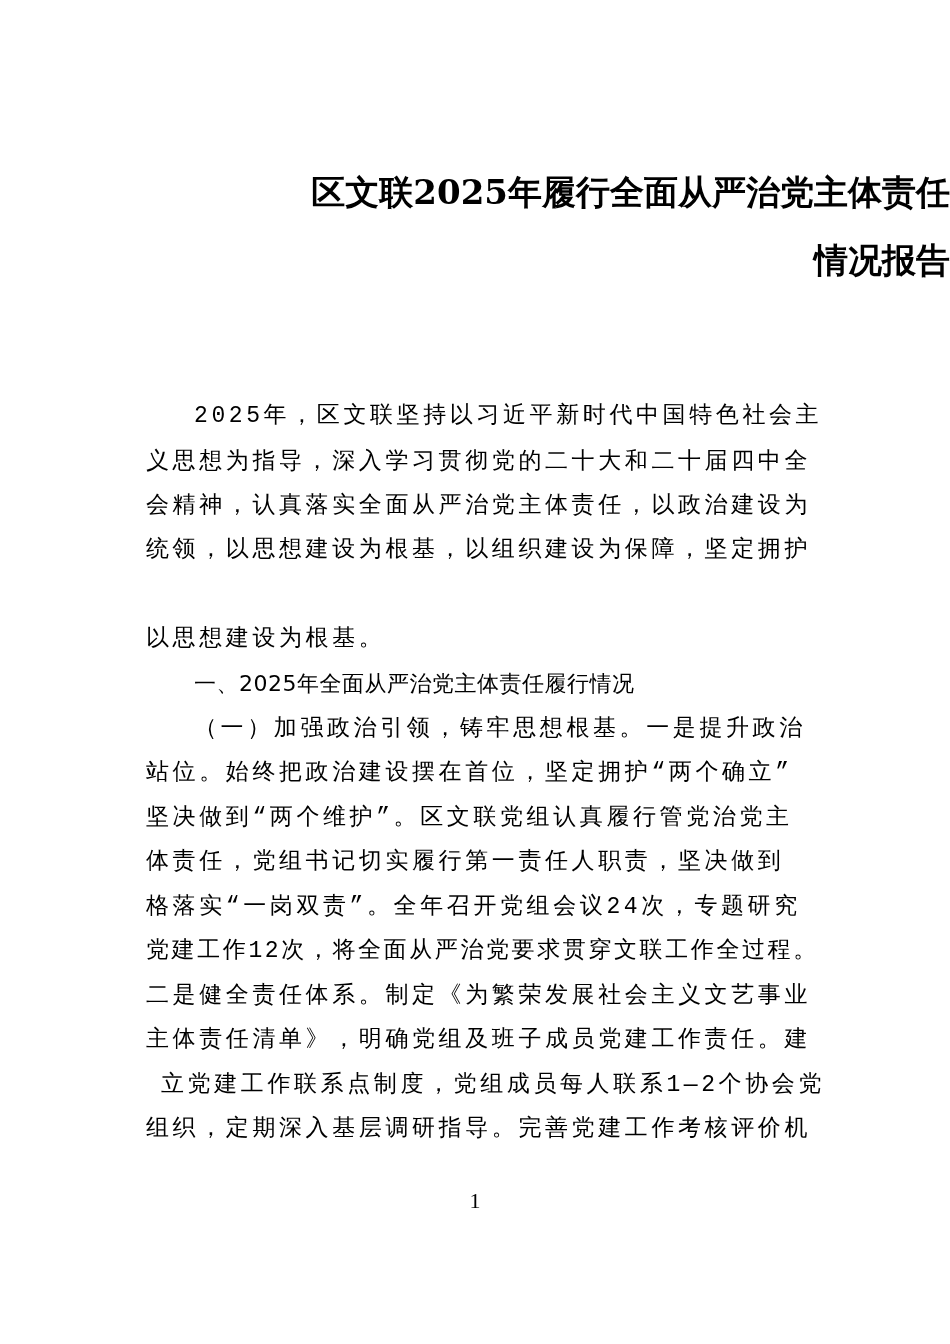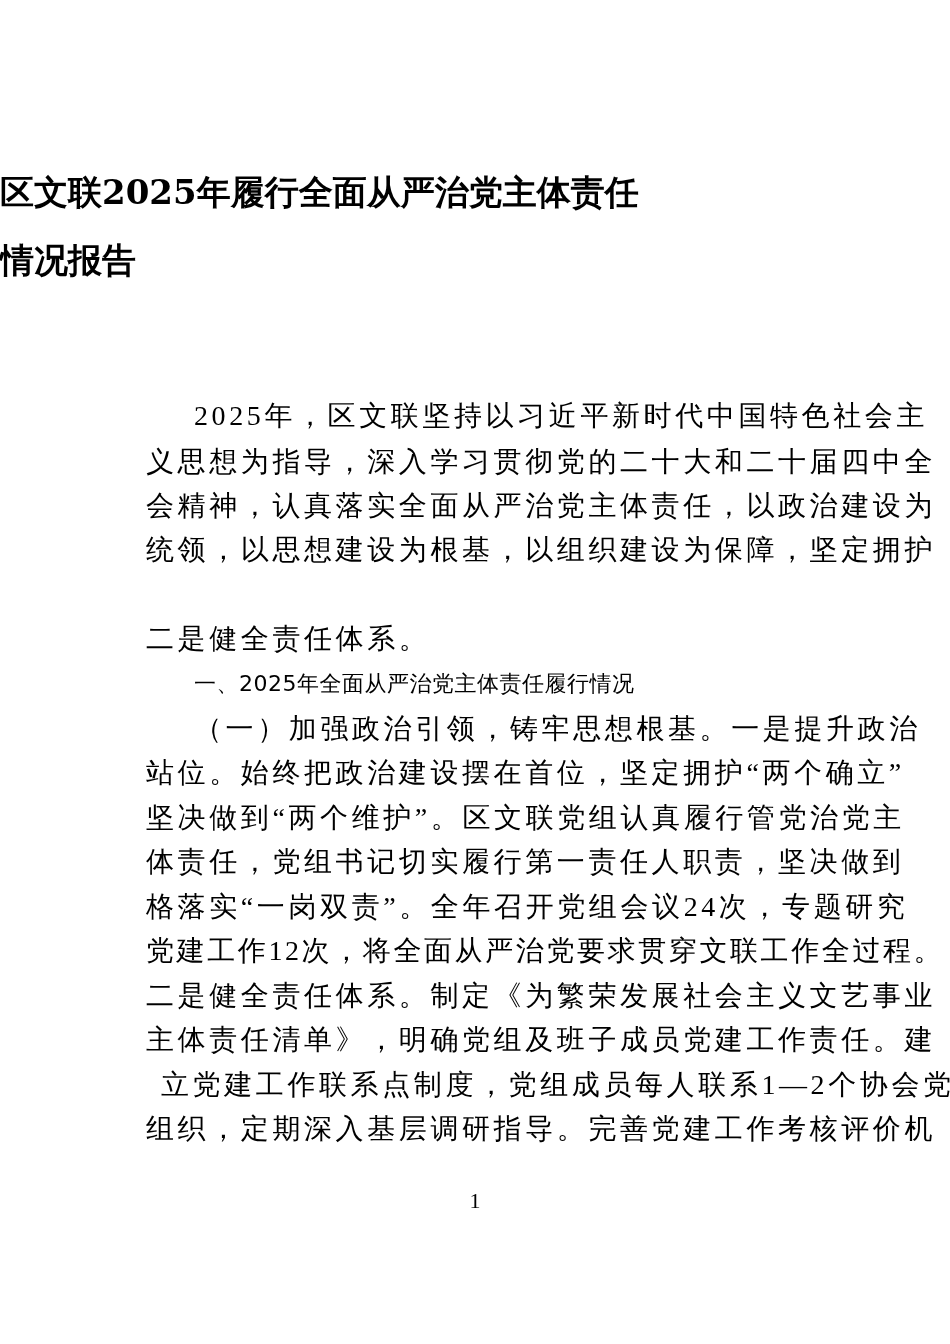--- a/index.html
+++ b/index.html
@@ -1,28 +1,28 @@
 <!DOCTYPE html>
 <html><head>
 <meta charset="utf-8">
 <style>
   html, body { margin: 0; padding: 0; background: #ffffff; }
   body { width: 950px; height: 1344px; position: relative; overflow: hidden; color: #000; }
   .page { position: absolute; left: 0; top: 0; width: 950px; height: 1344px; background: #fff; }
   .title {
-    position: absolute; left: 0; width: 950px; text-align: left;
+    position: absolute; left: 0; width: 950px; text-align: right;
     font-family: "DejaVu Serif", "Liberation Serif", serif; font-weight: bold;
     font-size: 34px; letter-spacing: 0px; line-height: 40px;
   }
   .t1 { top: 172px; }
   .t2 { top: 240px; }
   .line {
     position: absolute; left: 146px; white-space: nowrap;
-    font-family: Liberation Serif, serif;
-    font-size: 28px; line-height: 30px; letter-spacing: 3.6px; text-align: center;
+    font-family: Liberation Mono, monospace;
+    font-size: 23px; line-height: 30px; letter-spacing: 3.6px; text-align: center;
   }
   .heading {
     position: absolute; left: 194px; white-space: nowrap;
     font-family: "DejaVu Sans", "Liberation Sans", sans-serif;
     font-size: 22px; line-height: 30px; letter-spacing: 0.5px;
   }
   .pageno {
     position: absolute; left: 0; width: 950px; text-align: center; top: 1188px;
     font-family: "Liberation Serif", serif; font-size: 22px;
   }
@@ -31,21 +31,21 @@
 <body>
 
 <div class="page">
   <div class="title t1">区文联2025年履行全面从严治党主体责任</div>
   <div class="title t2">情况报告</div>
 
   <div class="line" style="top:401px; left:194px;">2025年，区文联坚持以习近平新时代中国特色社会主</div>
   <div class="line" style="top:447px;">义思想为指导，深入学习贯彻党的二十大和二十届四中全</div>
   <div class="line" style="top:491px;">会精神，认真落实全面从严治党主体责任，以政治建设为</div>
   <div class="line" style="top:535px;">统领，以思想建设为根基，以组织建设为保障，坚定拥护</div>
-  <div class="line" style="top:624px;">二是健全责任体系。</div>
+  <div class="line" style="top:624px;">以思想建设为根基。</div>
 
   <div class="heading" style="top:669px;">一、2025年全面从严治党主体责任履行情况</div>
 
   <div class="line" style="top:714px; left:194px;">（一）加强政治引领，铸牢思想根基。一是提升政治</div>
   <div class="line" style="top:758px;">站位。始终把政治建设摆在首位，坚定拥护“两个确立”</div>
   <div class="line" style="top:803px;">坚决做到“两个维护”。区文联党组认真履行管党治党主</div>
   <div class="line" style="top:847px;">体责任，党组书记切实履行第一责任人职责，坚决做到</div>
   <div class="line" style="top:892px;">格落实“一岗双责”。全年召开党组会议24次，专题研究</div>
   <div class="line" style="top:936px; letter-spacing:2.6px;">党建工作12次，将全面从严治党要求贯穿文联工作全过程。</div>
   <div class="line" style="top:981px;">二是健全责任体系。制定《为繁荣发展社会主义文艺事业</div>

